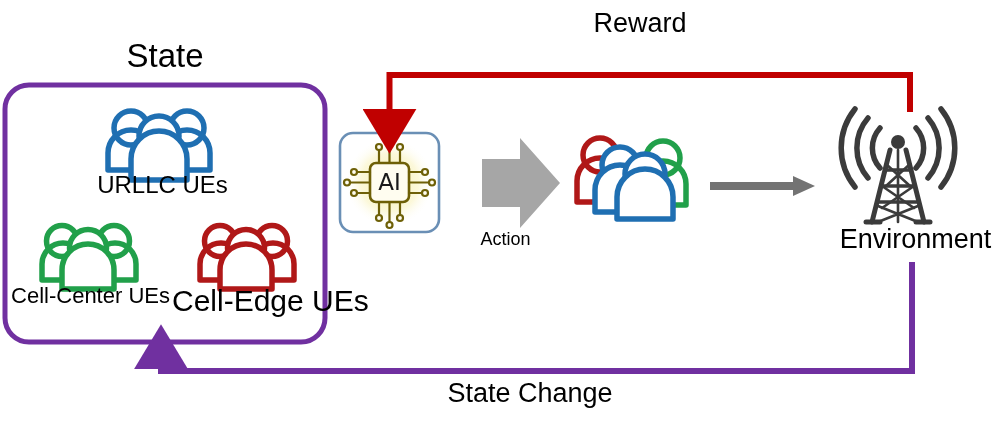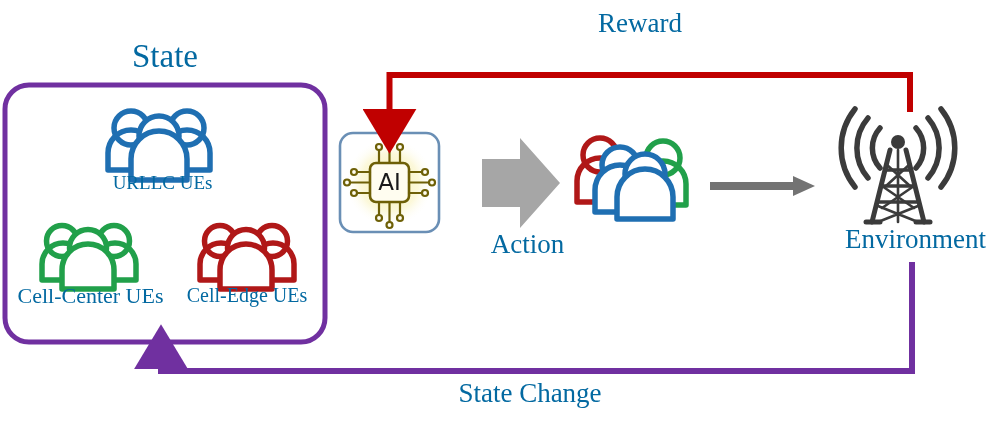--- a/index.html
+++ b/index.html
@@ -19,32 +19,32 @@
   }
   .svg-layer {
     position: absolute;
     left: 0;
     top: 0;
     width: 1000px;
     height: 428px;
   }
   .lbl {
     position: absolute;
-    color: #0369a1;
-    font-family: Liberation Serif, serif;
+    color: #000000;
+    font-family: Liberation Sans, sans-serif;
     white-space: nowrap;
     line-height: 1.12;
     text-align: center;
   }
   #state-title { font-size: 33px; left: 60px; top: 38px; width: 210px; }
-  #urllc-label { font-size: 19px; left: 55px; top: 172px; width: 215px; }
+  #urllc-label { font-size: 24px; left: 55px; top: 172px; width: 215px; }
   #cellcenter-label { font-size: 22px; left: 8px; top: 284px; width: 165px; }
-  #celledge-label { font-size: 20px; left: 172px; top: 284px; width: 150px; text-align: center; }
+  #celledge-label { font-size: 30px; left: 172px; top: 284px; width: 150px; text-align: center; }
   #reward-label { font-size: 27px; left: 480px; top: 8px; width: 320px; }
-  #action-label { font-size: 27px; left: 460px; top: 229px; width: 135px; }
+  #action-label { font-size: 18px; left: 438px; top: 229px; width: 135px; }
   #environment-label { font-size: 27px; left: 828px; top: 224px; width: 175px; }
   #statechange-label { font-size: 27px; left: 400px; top: 378px; width: 260px; }
 </style>
 </head>
 <body>
 
 <div id="canvas">
 
   <svg class="svg-layer" viewBox="0 0 1000 428">
     <defs>

